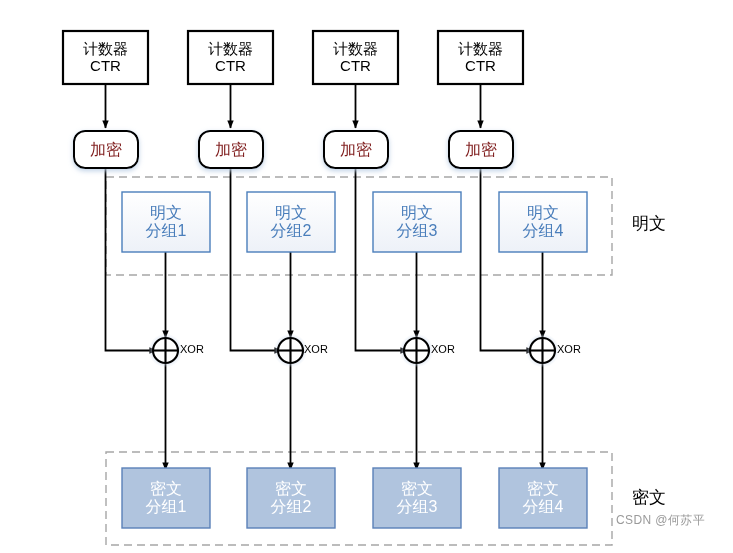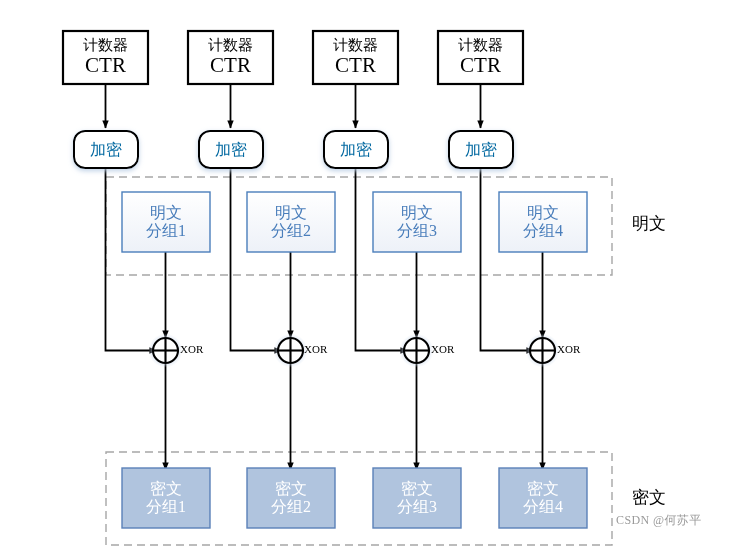--- a/index.html
+++ b/index.html
@@ -9,21 +9,20 @@
   }
   body {
     font-family: "Liberation Sans", "DejaVu Sans", sans-serif;
   }
   #canvas {
     position: relative;
     width: 733px;
     height: 553px;
     background: #ffffff;
     overflow: hidden;
-    font-family: Liberation Serif, serif;
   }
   #diagram-svg {
     position: absolute;
     left: 0;
     top: 0;
     width: 733px;
     height: 553px;
   }
 
   
@@ -36,25 +35,25 @@
     text-align: center;
     line-height: 1.12;
     pointer-events: none;
     white-space: nowrap;
   }
 
   .ctr-label {
     font-size: 15px;
     color: #000000;
   }
-  .ctr-label .ln2 { font-size: 21px; }
+  .ctr-label .ln2 { font-size: 15px; }
 
   .enc-label {
     font-size: 16px;
-    color: #0369a1;
+    color: #7f1d1d;
   }
 
   .plain-label {
     font-size: 16px;
     color: #4a7ebb;
   }
 
   .cipher-label {
     font-size: 16px;
     color: #ffffff;

